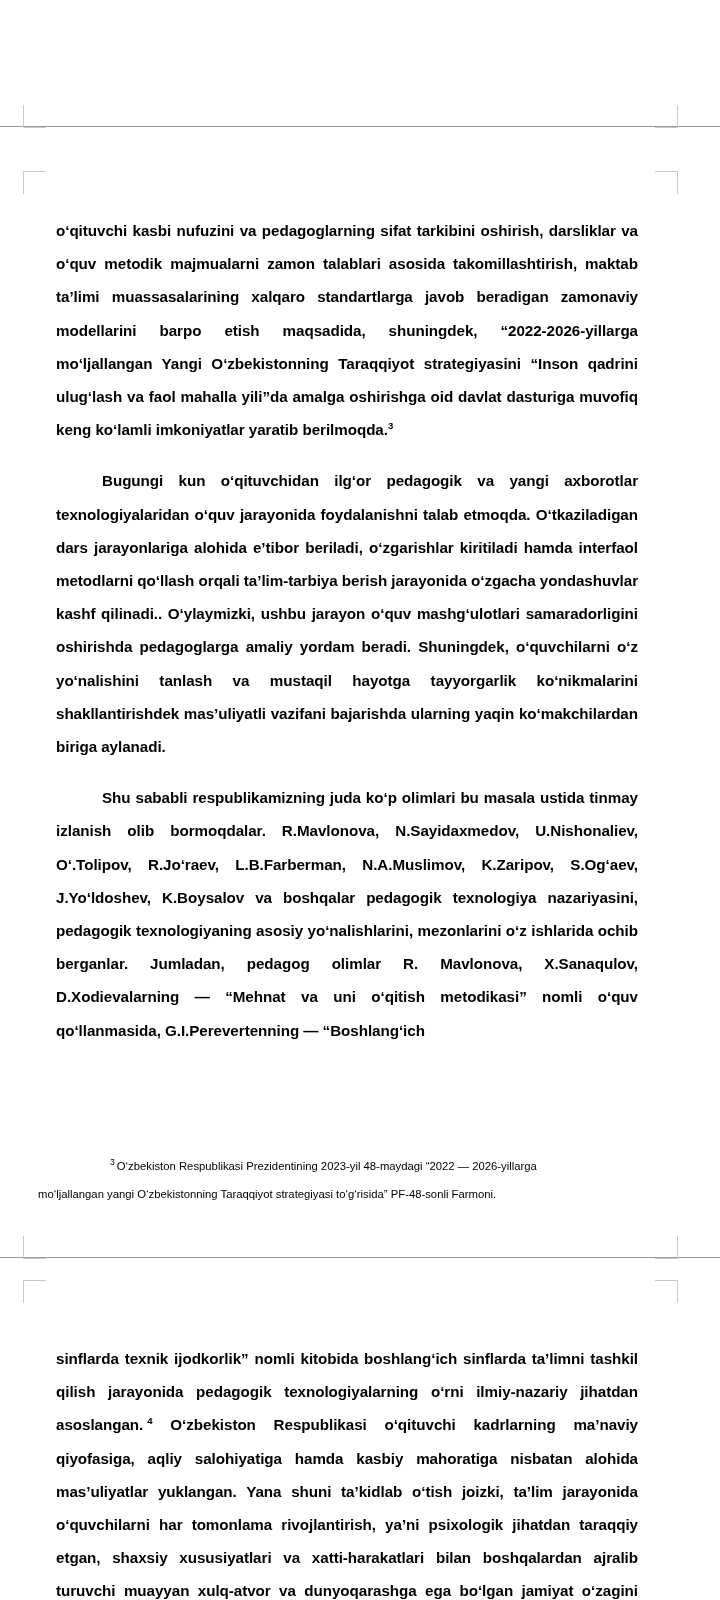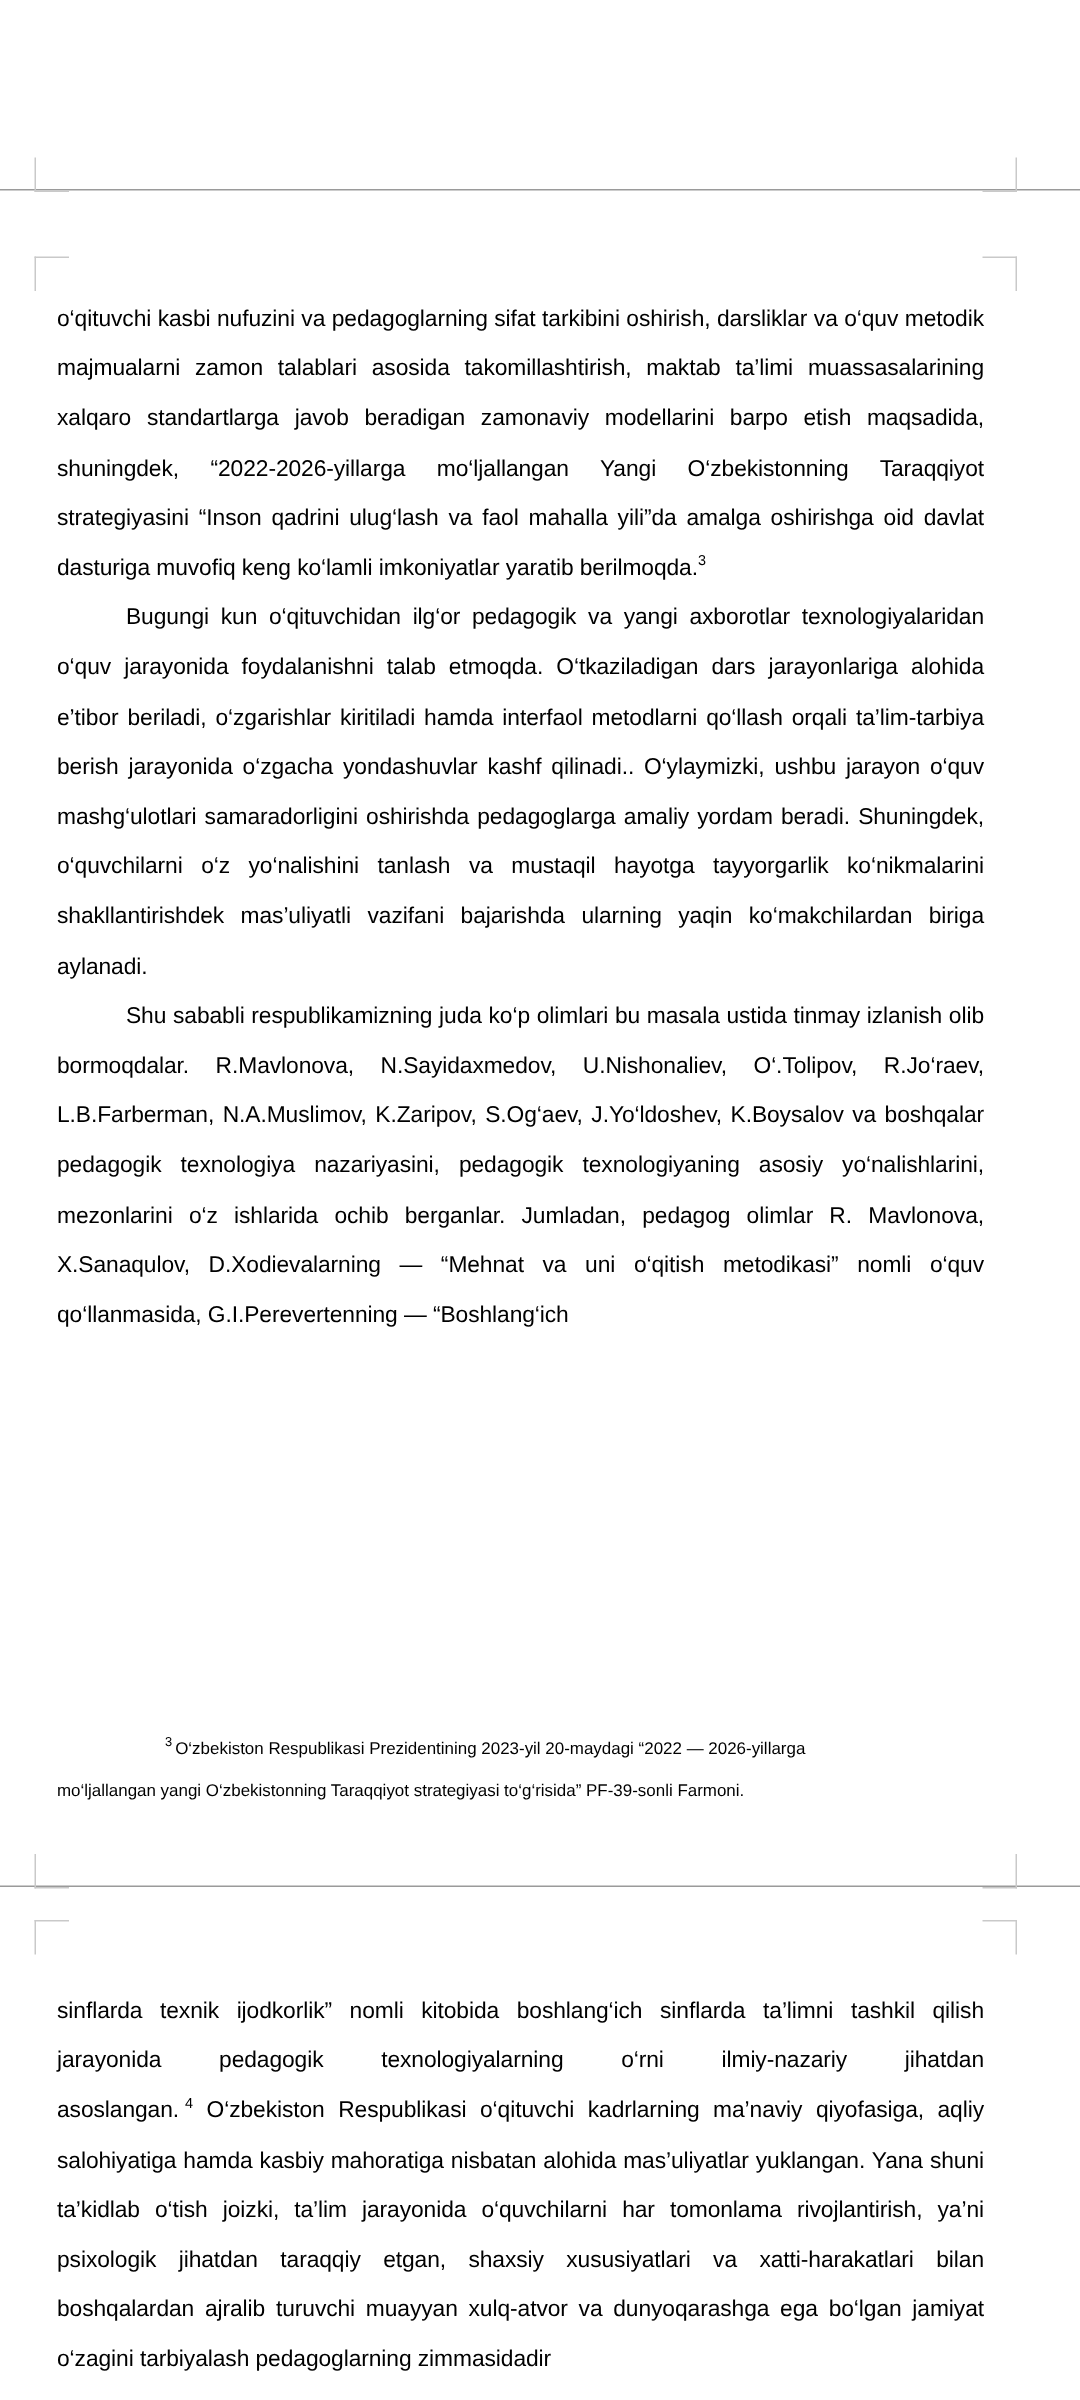--- a/index.html
+++ b/index.html
@@ -61,28 +61,29 @@
   
   .textblock {
     position: absolute;
     left: 38px;
     width: 618px;
   }
   .block-p1 { top: 196px; }
   .block-p2 { top: 1324px; }
 
   p.body {
-    margin: 0;
+    margin: 18px;
     text-align: justify;
     text-justify: inter-word;
     font-size: 15.2px;
     line-height: 33.2px;
     letter-spacing: -0.05px;
     -webkit-hyphens: none;
     hyphens: none;
+    font-weight: bold;
   }
   p.body + p.body { margin-top: 0; }
 
   .ind-none  { text-indent: 0; }
   .ind-small { text-indent: 22px; }
   .ind-large { text-indent: 46px; }
 
   sup.fnref {
     font-size: 9.6px;
     vertical-align: super;
@@ -132,21 +133,21 @@
 
     <p class="body ind-none"><span>o‘qituvchi kasbi nufuzini va pedagoglarning sifat tarkibini oshirish, darsliklar va o‘quv metodik majmualarni zamon talablari asosida takomillashtirish, maktab ta’limi muassasalarining xalqaro standartlarga javob beradigan zamonaviy modellarini barpo etish maqsadida, shuningdek, “2022-2026-yillarga mo‘ljallangan Yangi O‘zbekistonning Taraqqiyot strategiyasini “Inson qadrini ulug‘lash va faol mahalla yili”da amalga oshirishga oid davlat dasturiga muvofiq keng ko‘lamli imkoniyatlar yaratib berilmoqda.</span><sup class="fnref">3</sup></p>
 
     <p class="body ind-large"><span>Bugungi kun o‘qituvchidan ilg‘or pedagogik va yangi axborotlar texnologiyalaridan o‘quv jarayonida foydalanishni talab etmoqda. O‘tkaziladigan dars jarayonlariga alohida e’tibor beriladi, o‘zgarishlar kiritiladi hamda interfaol metodlarni qo‘llash orqali ta’lim-tarbiya berish jarayonida o‘zgacha yondashuvlar kashf qilinadi.. O‘ylaymizki, ushbu jarayon o‘quv mashg‘ulotlari samaradorligini oshirishda pedagoglarga amaliy yordam beradi. Shuningdek, o‘quvchilarni o‘z yo‘nalishini tanlash va mustaqil hayotga tayyorgarlik ko‘nikmalarini shakllantirishdek mas’uliyatli vazifani bajarishda ularning yaqin ko‘makchilardan biriga aylanadi.</span></p>
 
 
     <p class="body ind-large"><span>Shu sababli respublikamizning juda ko‘p olimlari bu masala ustida tinmay izlanish olib bormoqdalar. R.Mavlonova, N.Sayidaxmedov, U.Nishonaliev, O‘.Tolipov, R.Jo‘raev, L.B.Farberman, N.A.Muslimov, K.Zaripov, S.Og‘aev, J.Yo‘ldoshev, K.Boysalov va boshqalar pedagogik texnologiya nazariyasini, pedagogik texnologiyaning asosiy yo‘nalishlarini, mezonlarini o‘z ishlarida ochib berganlar. Jumladan, pedagog olimlar R. Mavlonova, X.Sanaqulov, D.Xodievalarning — “Mehnat va uni o‘qitish metodikasi” nomli o‘quv qo‘llanmasida, G.I.Perevertenning — “Boshlang‘ich</span></p>
   </div>
 
   <div class="footnote">
-    <span class="fn-line first"><sup class="fnnum">3</sup><span>O‘zbekiston Respublikasi Prezidentining 2023-yil 20-maydagi “2022 — 2026-yillarga</span></span>
-    <span class="fn-line"><span>mo‘ljallangan yangi O‘zbekistonning Taraqqiyot strategiyasi to‘g‘risida” PF-39-sonli Farmoni.</span></span>
+    <span class="fn-line first"><sup class="fnnum">3</sup><span>O‘zbekiston Respublikasi Prezidentining 2023-yil 48-maydagi “2022 — 2026-yillarga</span></span>
+    <span class="fn-line"><span>mo‘ljallangan yangi O‘zbekistonning Taraqqiyot strategiyasi to‘g‘risida” PF-48-sonli Farmoni.</span></span>
   </div>
 
   <div class="textblock block-p2">
     <p class="body ind-none"><span>sinflarda texnik ijodkorlik” nomli kitobida boshlang‘ich sinflarda ta’limni tashkil qilish jarayonida pedagogik texnologiyalarning o‘rni ilmiy-nazariy jihatdan asoslangan.</span><sup class="fnref spaced">4</sup>&nbsp;<span>O‘zbekiston Respublikasi o‘qituvchi kadrlarning ma’naviy qiyofasiga, aqliy salohiyatiga hamda kasbiy mahoratiga nisbatan alohida mas’uliyatlar yuklangan. Yana shuni ta’kidlab o‘tish joizki, ta’lim jarayonida o‘quvchilarni har tomonlama rivojlantirish, ya’ni psixologik jihatdan taraqqiy etgan, shaxsiy xususiyatlari va xatti-harakatlari bilan boshqalardan ajralib turuvchi muayyan xulq-atvor va dunyoqarashga ega bo‘lgan jamiyat o‘zagini tarbiyalash pedagoglarning zimmasidadir</span></p>
   </div>
 
 </div>
 
 </body></html>

